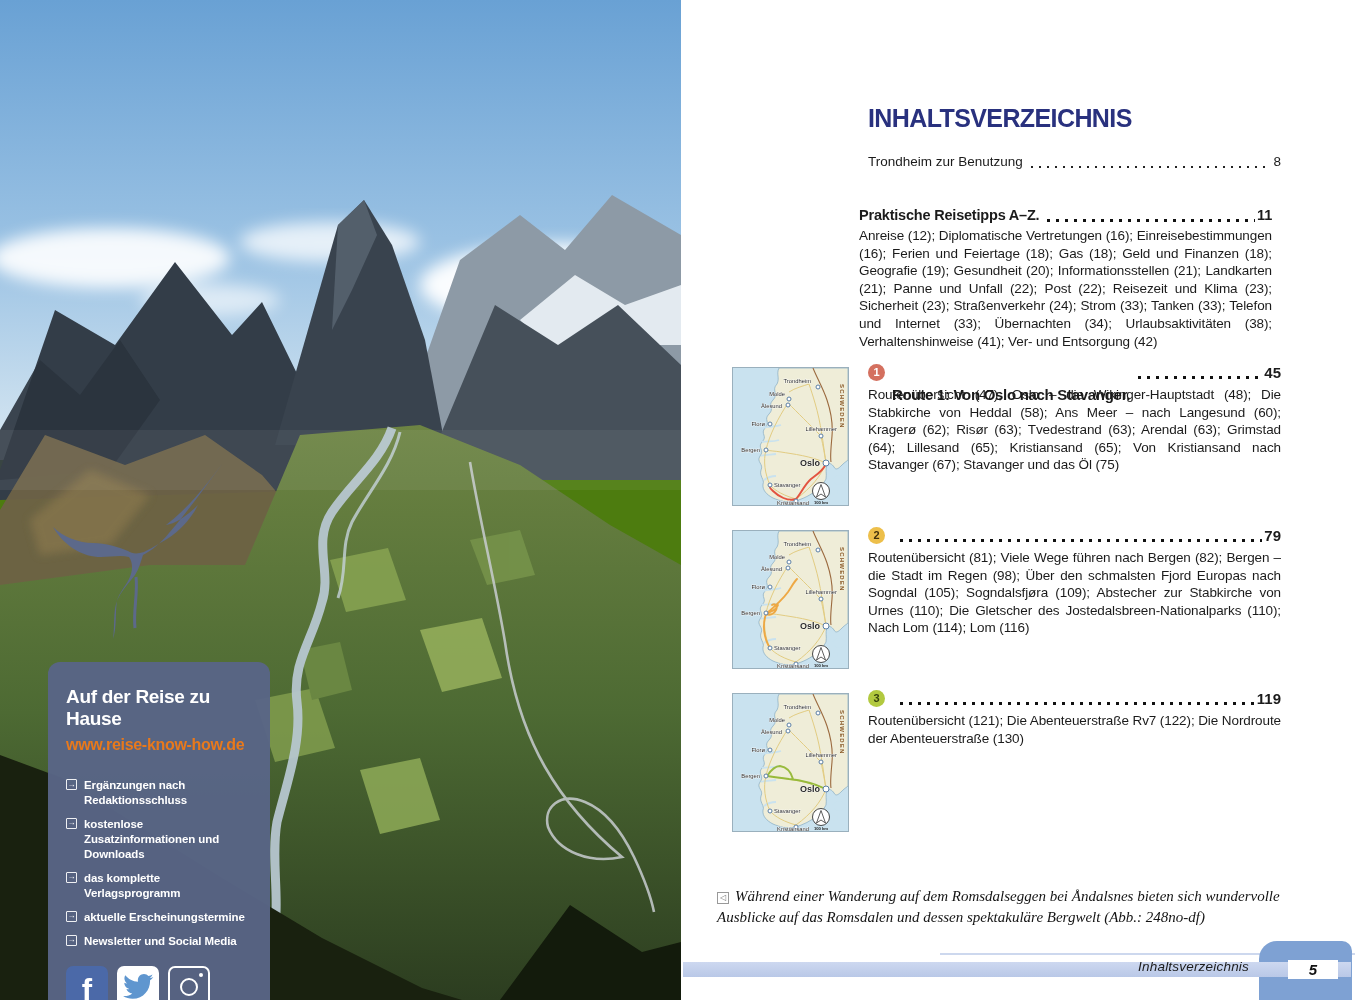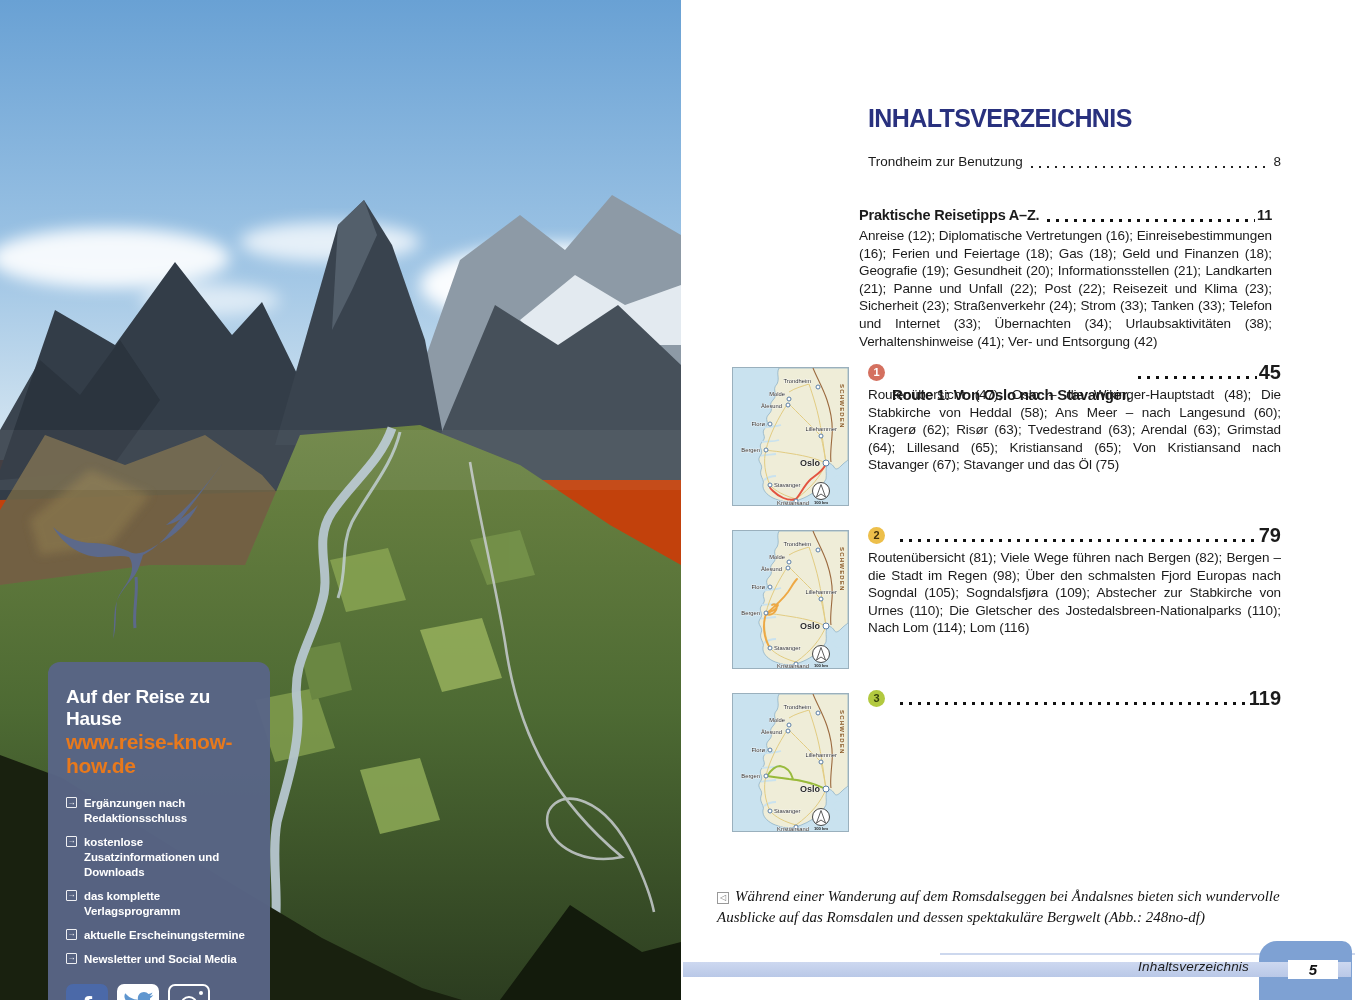--- a/index.html
+++ b/index.html
@@ -2,33 +2,33 @@
 <html><head>
 <meta charset="utf-8">
 <style>
   * { margin:0; padding:0; box-sizing:border-box; }
   html,body { width:1362px; height:1000px; overflow:hidden; }
   body { font-family:"Liberation Sans", sans-serif; background:#ffffff; position:relative; }
 
   .spread { position:relative; width:1362px; height:1000px; display:flex; }
 
   
-  .left-page { position:relative; width:681px; height:1000px; overflow:hidden; background:#c2410c; }
+  .left-page { position:relative; width:681px; height:1000px; overflow:hidden; background:#4d7c0f; }
   .photo-svg { position:absolute; left:0; top:0; }
   .bird-svg { position:absolute; left:50px; top:460px; }
 
   .promo-box {
     position:absolute; left:48px; top:662px; width:222px; height:338px;
     background:rgba(88,101,134,0.96);
     border-radius:12px 12px 0 0;
     padding:24px 14px 0 18px;
     color:#fff;
   }
   .promo-title { font-size:19px; font-weight:bold; line-height:22px; letter-spacing:-0.3px; }
-  .promo-url   { font-size:21px; font-weight:bold; line-height:24px; letter-spacing:-0.3px; color:#e8791c; margin-bottom:18px; }
+  .promo-url   { font-size:16px; font-weight:bold; line-height:30px; letter-spacing:-0.3px; color:#e8791c; margin-bottom:18px; }
   .promo-item  { display:flex; gap:7px; margin-bottom:9px; font-size:11.5px; font-weight:bold; line-height:1.3; letter-spacing:-0.1px; }
   .promo-item .link-ico {
     flex:0 0 auto; width:11px; height:11px; margin-top:1px;
     border:1.2px solid rgba(255,255,255,0.9); border-radius:1px;
     display:flex; align-items:center; justify-content:center;
     font-size:8px; line-height:1; color:#fff;
   }
   .social-row { display:flex; gap:9px; margin-top:18px; }
   .soc { width:42px; height:42px; border-radius:7px; display:flex; align-items:center; justify-content:center; }
   .soc-fb { background:#4b69a8; color:#fff; font-size:31px; font-weight:bold; padding-top:8px; }
@@ -62,21 +62,21 @@
   .route-block { position:absolute; left:187px; width:413px; }
   .route-head { display:flex; align-items:center; height:20px; }
   .route-badge {
     flex:0 0 auto; width:17px; height:17px; border-radius:50%;
     display:flex; align-items:center; justify-content:center;
     font-size:11px; font-weight:bold; margin-right:7px;
   }
   .route-title { font-size:15px; font-weight:bold; letter-spacing:-0.3px; white-space:nowrap;margin-top:44px; }
   .route-head .leader { align-self:flex-end; height:13px; margin-bottom:2px;
     background-image:radial-gradient(circle, #111 1.45px, transparent 1.65px); background-size:9px 5px; }
-  .route-page { font-size:20px; font-weight:bold; }
+  .route-page { font-size:15px; font-weight:bold; }
 
   .map-thumb { position:absolute; left:52px; width:115px; height:137px; background:#737373; outline:1px solid #9ab0bd; }
   .map-thumb svg { display:block; }
 
   .caption { position:absolute; left:36px; top:886px; width:608px;
     font-family:"Liberation Serif", serif; font-style:italic;
     font-size:15px; line-height:21px; color:#141414; }
   .cap-marker { display:inline-flex; align-items:center; justify-content:center;
     width:12px; height:12px; border:1px solid #999; color:#777;
     font-size:8px; font-style:normal; font-family:"Liberation Sans", sans-serif;
@@ -382,20 +382,21 @@
       </div>
       <div class="body-par">Routenübersicht (81); Viele Wege führen nach Bergen (82); Bergen – die Stadt im Regen (98); Über den schmalsten Fjord Europas nach Sogndal (105); Sogndalsfjøra (109); Abstecher zur Stabkirche von Urnes (110); Die Gletscher des Jostedalsbreen-Nationalparks (110); Nach Lom (114); Lom (116)</div>
     </div>
 
     <div class="route-block" style="top:688px">
       <div class="route-head">
         <span class="route-badge" style="background: rgb(178, 201, 63); color: rgb(54, 66, 14);">3</span>
         <span class="leader"></span>
         <span class="route-page">119</span>
       </div>
+      <div class="body-par">Routenübersicht (121); Die Abenteuerstraße Rv7 (122); Die Nordroute der Abenteuerstraße (130)</div>
     </div>
 
     <div class="caption"><span class="cap-marker">◁</span><span>Während einer Wanderung auf dem Romsdalseggen bei Åndalsnes bieten sich wundervolle Ausblicke auf das Romsdalen und dessen spektakuläre Bergwelt (Abb.: 248no-df)</span></div>
 
     <div class="footer-thinline"></div>
     <div class="footer-tab" style="background: rgb(126, 161, 211);"></div>
     <div class="footer-bar" style="background: linear-gradient(rgb(205, 216, 240), rgb(185, 200, 231));"></div>
     <div class="footer-label">Inhaltsverzeichnis</div>
     <div class="footer-pagebox">
       <span class="footer-pagenum">5</span>

